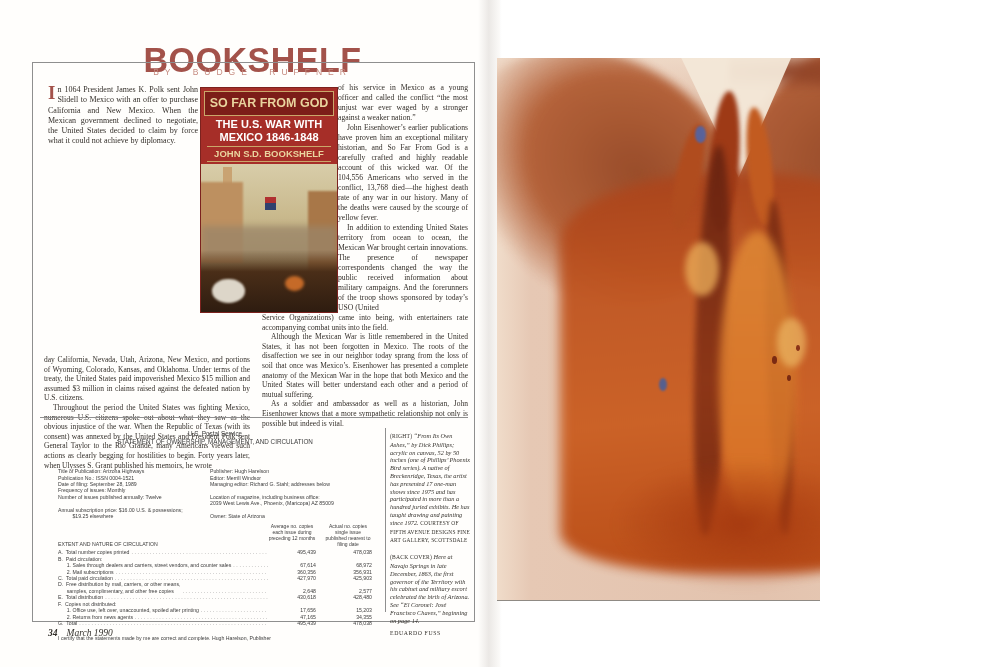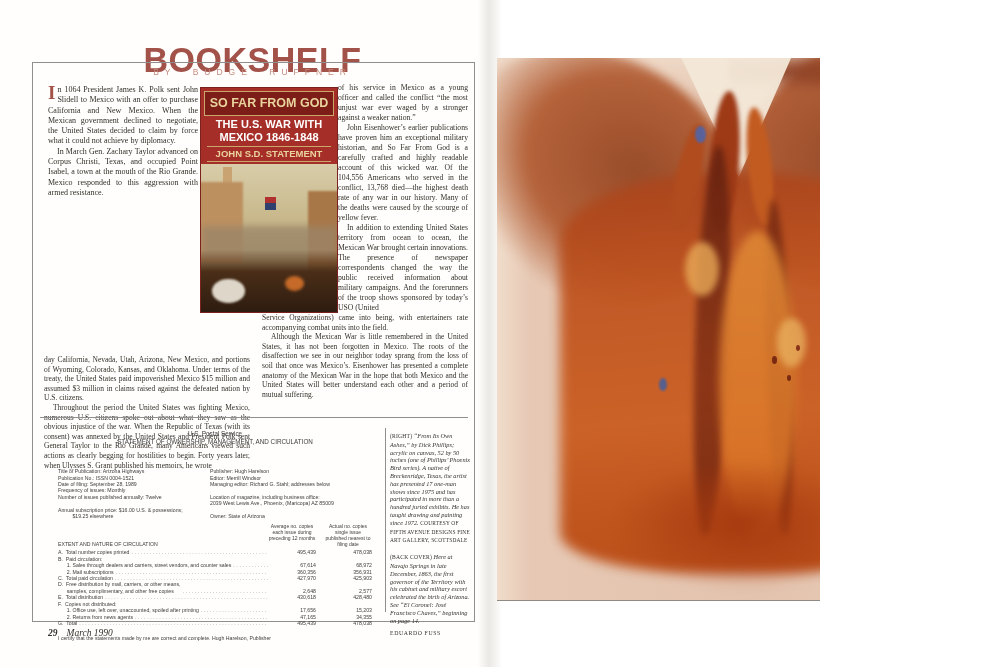--- a/index.html
+++ b/index.html
@@ -131,30 +131,29 @@
 <div class="spread">
 
   <section class="page-left">
 
     <h1 class="title">BOOKSHELF</h1>
     <div class="frame"></div>
     <div class="byline">BY BUDGE RUFFNER</div>
 
     <div class="col col1top">
       <p class="nofirst"><span class="dropcap">I</span><span>n 1064 President James K. Polk sent John Slidell to Mexico with an offer to purchase California and New Mexico. When the Mexican government declined to negotiate, the United States decided to claim by force what it could not achieve by diplomacy.</span></p>
-      <p>In March Gen. Zachary Taylor advanced on Corpus Christi, Texas, and occupied Point Isabel, a town at the mouth of the Rio Grande. Mexico responded to this aggression with armed resistance.</p>
     </div>
 
     <figure class="bookcover">
       <div class="bc-banner">SO FAR FROM GOD</div>
       <div class="bc-sub">
         <div>THE U.S. WAR WITH</div>
         <div>MEXICO 1846-1848</div>
       </div>
-      <div class="bc-author">JOHN S.D. STATEMENT</div>
+      <div class="bc-author">JOHN S.D. BOOKSHELF</div>
       <div class="bc-art">
         <div class="bc-spire"></div>
         <div class="bc-bldgL"></div>
         <div class="bc-bldgR"></div>
         <div class="bc-smoke"></div>
         <div class="bc-flag"></div>
         <div class="bc-crowd"></div>
         <div class="bc-horse"></div>
         <div class="bc-fire"></div>
       </div>
@@ -166,20 +165,21 @@
       <p>In addition to extending United States territory from ocean to ocean, the Mexican War brought certain innovations. The presence of newspaper correspondents changed the way the public received information about military campaigns. And the forerunners of the troop shows sponsored by today’s USO (United</p>
     </div>
 
     <div class="col col1bot">
       <p class="cont">day California, Nevada, Utah, Arizona, New Mexico, and portions of Wyoming, Colorado, Kansas, and Oklahoma. Under terms of the treaty, the United States paid impoverished Mexico $15 million and assumed $3 million in claims raised against the defeated nation by U.S. citizens.</p>
       <p>Throughout the period the United States was fighting Mexico, numerous U.S. citizens spoke out about what they saw as the obvious injustice of the war. When the Republic of Texas (with its consent) was annexed by the United States and President Polk sent General Taylor to the Rio Grande, many Americans viewed such actions as clearly begging for hostilities to begin. Forty years later, when Ulysses S. Grant published his memoirs, he wrote</p>
     </div>
     <div class="col col2bot">
       <p class="cont">Service Organizations) came into being, with entertainers rate accompanying combat units into the field.</p>
       <p>Although the Mexican War is little remembered in the United States, it has not been forgotten in Mexico. The roots of the disaffection we see in our neighbor today sprang from the loss of soil that once was Mexico’s. Eisenhower has presented a complete anatomy of the Mexican War in the hope that both Mexico and the United States will better understand each other and a period of mutual suffering.</p>
+      <p>As a soldier and ambassador as well as a historian, John Eisenhower knows that a more sympathetic relationship not only is possible but indeed is vital.</p>
     </div>
 
     <div class="rule-mid"></div>
     <div class="rule-vert"></div>
 
     <div class="postal">
       <div class="st-h1">U.S. Postal Service</div>
       <div class="st-h2">STATEMENT OF OWNERSHIP, MANAGEMENT, AND CIRCULATION</div>
       <div class="st-info">
         <div class="st-info-l">
@@ -283,21 +283,21 @@
         <span>“From Its Own Ashes,” by Dick Phillips; acrylic on canvas, 52 by 50 inches (one of Phillips’ Phoenix Bird series). A native of Breckenridge, Texas, the artist has presented 17 one-man shows since 1975 and has participated in more than a hundred juried exhibits. He has taught drawing and painting since 1972. </span><span class="cap-credit">COURTESY OF FIFTH AVENUE DESIGNS FINE ART GALLERY, SCOTTSDALE</span>
       </div>
       <div class="cap-block2">
         <span class="cap-label">(BACK COVER)</span>
         <span>Here at Navajo Springs in late December, 1863, the first governor of the Territory with his cabinet and military escort celebrated the birth of Arizona. See “El Coronel: José Francisco Chaves,” beginning on page 14.</span>
       </div>
       <div class="photo-credit">EDUARDO FUSS</div>
     </div>
 
     <div class="footer">
-      <span class="pg">29</span><span>March 1990</span>
+      <span class="pg">34</span><span>March 1990</span>
     </div>
   </section>
 
   <div class="gutter"></div>
 
   <section class="painting">
     <div class="py-topband"></div>
     <div class="py-wingL"></div>
     <div class="py-wingR"></div>
     <div class="py-topdark"></div>

